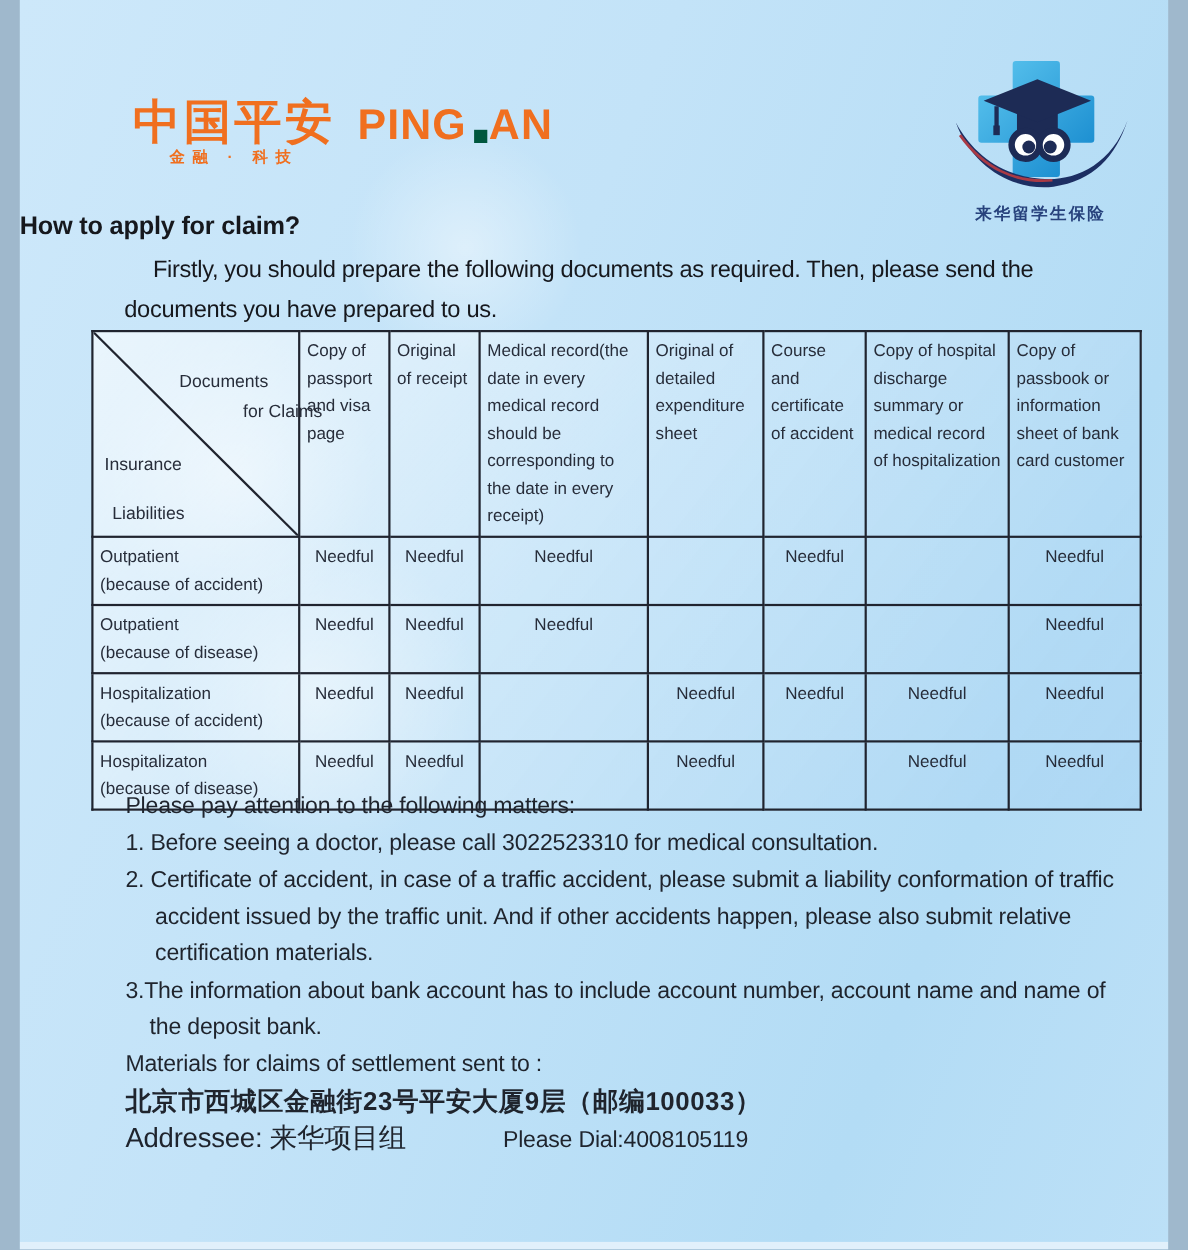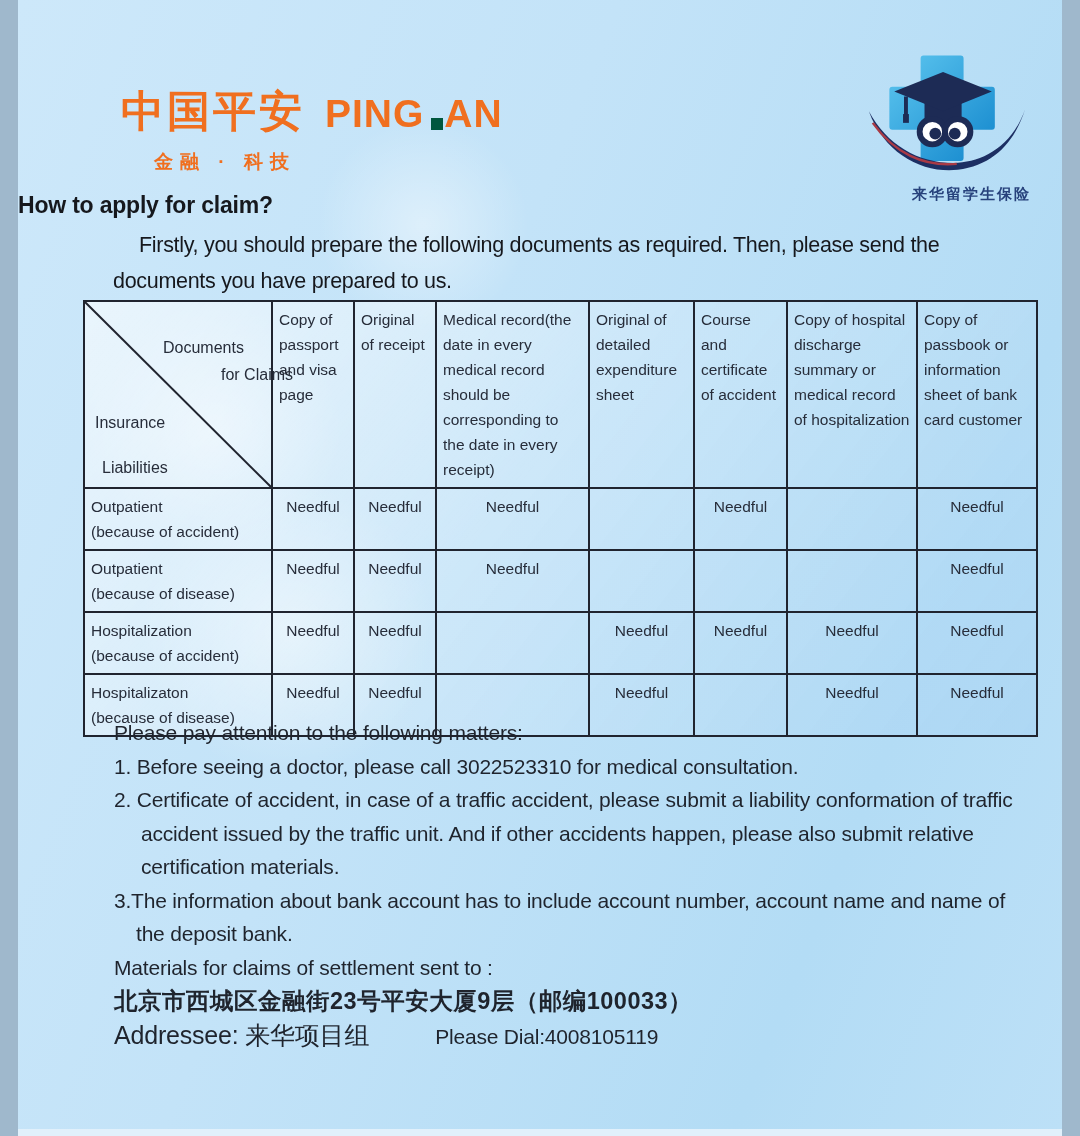--- a/index.html
+++ b/index.html
@@ -16,25 +16,25 @@
   #wm3 { left:290px; top:110px; width:230px; height:230px; }
   .bottom-strip { position:absolute; left:0; right:0; bottom:0; height:7px; background:#e1f0fb; }
 
   
   .brand { position:absolute; left:103px; top:90px; }
   .brand-row { display:flex; align-items:flex-end; gap:20px; }
   .brand-cn { font-size:43px; font-weight:bold; color:#f06f1f; letter-spacing:3px; line-height:1; }
   .brand-en { font-size:39px; font-weight:bold; color:#f06f1f; letter-spacing:1px; line-height:1;
               display:flex; align-items:flex-end; }
   .brand-sq { width:12px; height:12px; background:#00573e; margin:0 1px 3px 7px; }
-  .brand-tagline { margin-top:16px; margin-left:33px; font-size:19px; font-weight:bold;
+  .brand-tagline { margin-top:1px; margin-left:33px; font-size:14px; font-weight:bold;
                    color:#f06f1f; letter-spacing:7px; }
 
   
-  .logo2 { position:absolute; left:843px; top:52px; width:170px; text-align:right; }
+  .logo2 { position:absolute; left:843px; top:52px; width:170px; text-align:center; }
   .logo2 svg { width:166px; height:130px; display:block; margin:0 auto; }
   .logo2-label { font-size:15px; font-weight:bold; color:#27427c; letter-spacing:2px; margin-top:3px; }
 
   
   .title { position:absolute; top:192px; left:0; width:1080px; 
            font-size:23px; font-weight:bold; color:#16181d; letter-spacing:-0.2px; }
   .intro { position:absolute; top:227px; left:95px; width:940px;
            font-size:21.5px; font-weight:normal; color:#16181d; line-height:36px; letter-spacing:-0.3px; }
   .intro-line1 { padding-left:26px; white-space:nowrap; }
   .intro-line2 { white-space:nowrap; }
@@ -57,21 +57,21 @@
   td.val { text-align:center; padding-top:7px; font-size:16px; }
 
   
   .notes { position:absolute; left:96px; top:716px; width:915px;
            font-size:21px; color:#1f242d; line-height:33.5px; letter-spacing:-0.2px; }
   .note-hang2 { padding-left:27px; text-indent:-27px; }
   .note-hang3 { padding-left:22px; text-indent:-22px; }
   .address-cn { font-weight:bold; font-size:23.5px; margin-top:1px; letter-spacing:0.5px; }
   .addressee-row { display:flex; align-items:baseline; }
   .addressee { font-size:25px; }
-  .dial { font-size:21px; margin-left:66px; }
+  .dial { font-size:21px; margin-left:88px; }
 </style>
 </head>
 <body>
 
 <div class="page">
 
   <div class="wm" id="wm1"></div>
   <div class="wm" id="wm2"></div>
   <div class="wm" id="wm3"></div>
 

